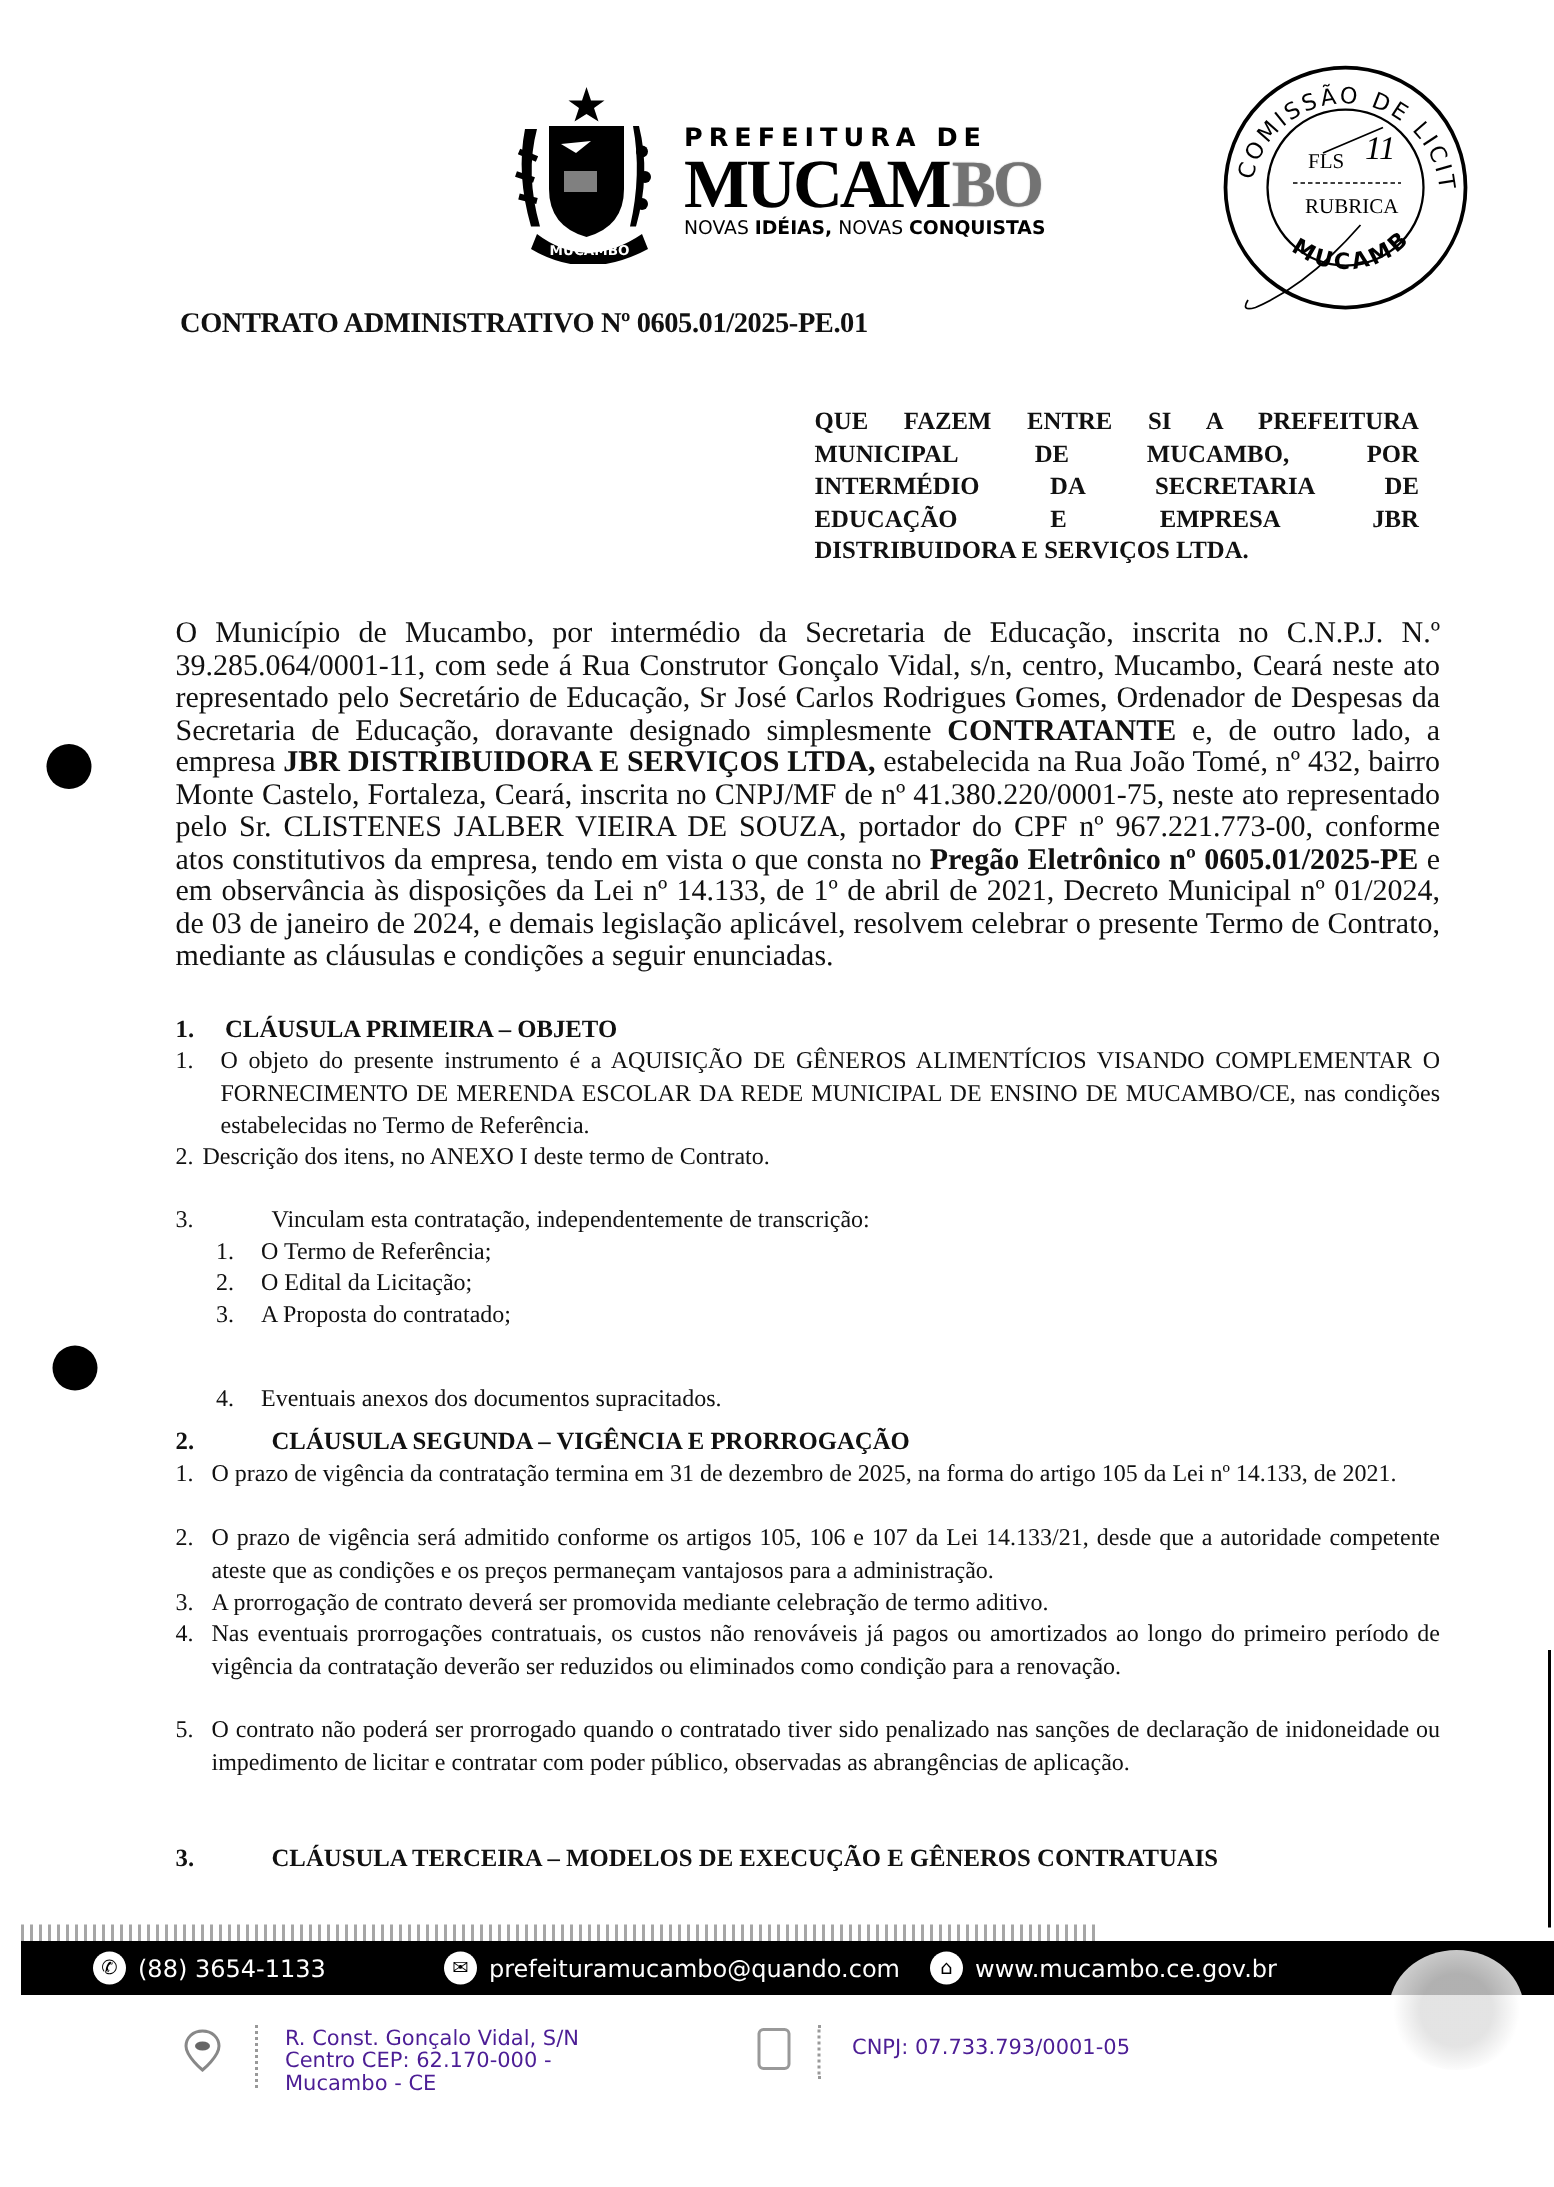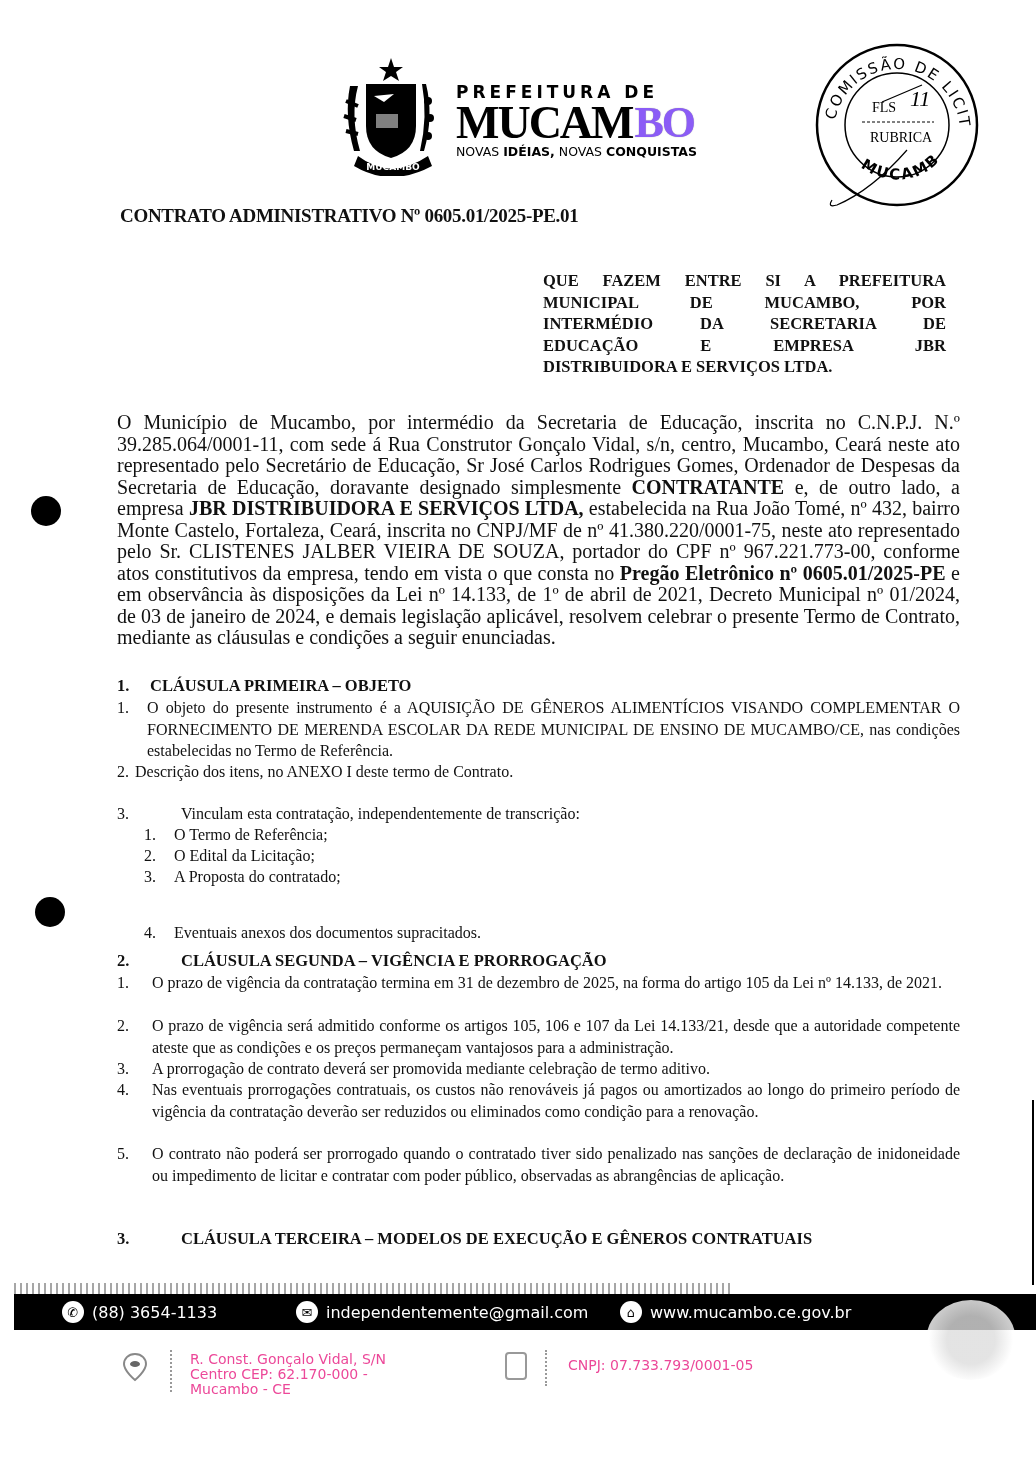--- a/index.html
+++ b/index.html
@@ -5,21 +5,21 @@
   * { box-sizing: border-box; margin: 0; padding: 0; }
   html, body { width: 1036px; height: 1458px; background: #ffffff; overflow: hidden; }
   body { position: relative; font-family: "Liberation Serif", "DejaVu Serif", serif; color: #111; }
 
   
   .logo { position: absolute; left: 336px; top: 56px; width: 400px; height: 120px; }
   .crest { position: absolute; left: 0; top: 0; width: 110px; height: 120px; }
   .logo-text { position: absolute; left: 120px; top: 26px; }
   .logo-pref { font-family: "DejaVu Sans", sans-serif; font-weight: bold; font-size: 17px; letter-spacing: 4px; color: #000; line-height: 20px; }
   .logo-name { font-family: Liberation Serif, serif; font-weight: 900; font-size: 46px; letter-spacing: -2px; color: #000; line-height: 42px; display: flex; align-items: center; }
-  .logo-name .faded { color: #8b5cf6; font-size: 44px; margin-left: 2px; text-shadow: 0 0 1px #999; }
+  .logo-name .faded { color: #737373; font-size: 44px; margin-left: 2px; text-shadow: 0 0 1px #999; }
   .logo-slogan { font-family: "DejaVu Sans", sans-serif; font-size: 12.5px; color: #000; line-height: 16px; white-space: nowrap; }
   .logo-slogan b { font-weight: 900; }
 
   
   .stamp { position: absolute; left: 812px; top: 40px; width: 170px; height: 170px; }
 
   
   .contract-title { position: absolute; left: 120px; top: 205px; font-weight: bold; font-size: 19px; letter-spacing: -0.3px; }
 
   
@@ -28,38 +28,38 @@
 
   
   .para { position: absolute; left: 117px; top: 412px; width: 843px; font-size: 20px; line-height: 21.5px; text-align: justify; }
   .para b { font-weight: bold; }
 
   
   .clause-title { position: absolute; font-weight: bold; font-size: 16.5px; }
   .clause-title .num { display: inline-block; }
   .item { position: absolute; left: 117px; width: 843px; font-size: 16px; line-height: 21.5px; text-align: justify; }
   .item .n { position: absolute; left: 0; top: 0; }
-  .item .t { display: block; margin-left: 35px; }
+  .item .t { display: block; margin-left: 24px; }
   .sub { position: absolute; font-size: 16px; line-height: 21.5px; }
 
   
   .hole { position: absolute; width: 30px; height: 30px; border-radius: 50%; background: #000; }
 
   
   .edge-line { position: absolute; left: 1032px; top: 1100px; width: 2px; height: 185px; background: #000; }
 
   
   .footer-bar { position: absolute; left: 14px; top: 1294px; width: 1022px; height: 36px; background: #000;
     display: flex; align-items: center; font-family: "DejaVu Sans", sans-serif; color: #fff; font-size: 16px; }
   .footer-speckle { position: absolute; left: 14px; top: 1283px; width: 720px; height: 12px;
     background: repeating-linear-gradient(90deg, #000 0 2px, transparent 2px 6px); opacity: 0.35; }
   .fb-item { display: flex; align-items: center; position: absolute; top: 7px; }
   .fb-icon { width: 22px; height: 22px; border-radius: 50%; background: #fff; color: #000; display: inline-flex; align-items: center; justify-content: center; font-size: 13px; margin-right: 8px; }
 
-  .footer-info { position: absolute; font-family: "DejaVu Sans", sans-serif; color: #ec4899; font-size: 14px; line-height: 15px; }
+  .footer-info { position: absolute; font-family: "DejaVu Sans", sans-serif; color: #4c1d95; font-size: 14px; line-height: 15px; }
   .pin { position: absolute; left: 122px; top: 1352px; width: 26px; height: 30px; }
   .dotline { position: absolute; width: 2px; border-left: 2px dotted #999; }
   .doc-icon { position: absolute; left: 505px; top: 1352px; width: 22px; height: 28px; border: 2px solid #999; border-radius: 4px; }
   .seal-bottom { position: absolute; left: 926px; top: 1300px; width: 90px; height: 80px; border-radius: 50%; background: radial-gradient(circle, #ddd 0 40%, #fff 70%); opacity: 0.8; }
 </style>
 </head>
 <body>
 
 <div class="logo">
   <svg class="crest" viewBox="0 0 110 120">
@@ -169,21 +169,21 @@
 <div class="edge-line"></div>
 
 <div class="footer-speckle"></div>
 <div class="footer-bar">
   <div class="fb-item" style="left:48px;">
     <span class="fb-icon">✆</span>
     <span>(88) 3654-1133</span>
   </div>
   <div class="fb-item" style="left:282px;">
     <span class="fb-icon">✉</span>
-    <span>independentemente@gmail.com</span>
+    <span>prefeituramucambo@quando.com</span>
   </div>
   <div class="fb-item" style="left:606px;">
     <span class="fb-icon">⌂</span>
     <span>www.mucambo.ce.gov.br</span>
   </div>
 </div>
 
 <svg class="pin" viewBox="0 0 26 30">
   <path d="M13 2 C6 2 2 7 2 12 C2 19 13 28 13 28 C13 28 24 19 24 12 C24 7 20 2 13 2 Z" fill="none" stroke="#888" stroke-width="2"></path>
   <ellipse cx="13" cy="12" rx="5" ry="3" fill="#666"></ellipse>

